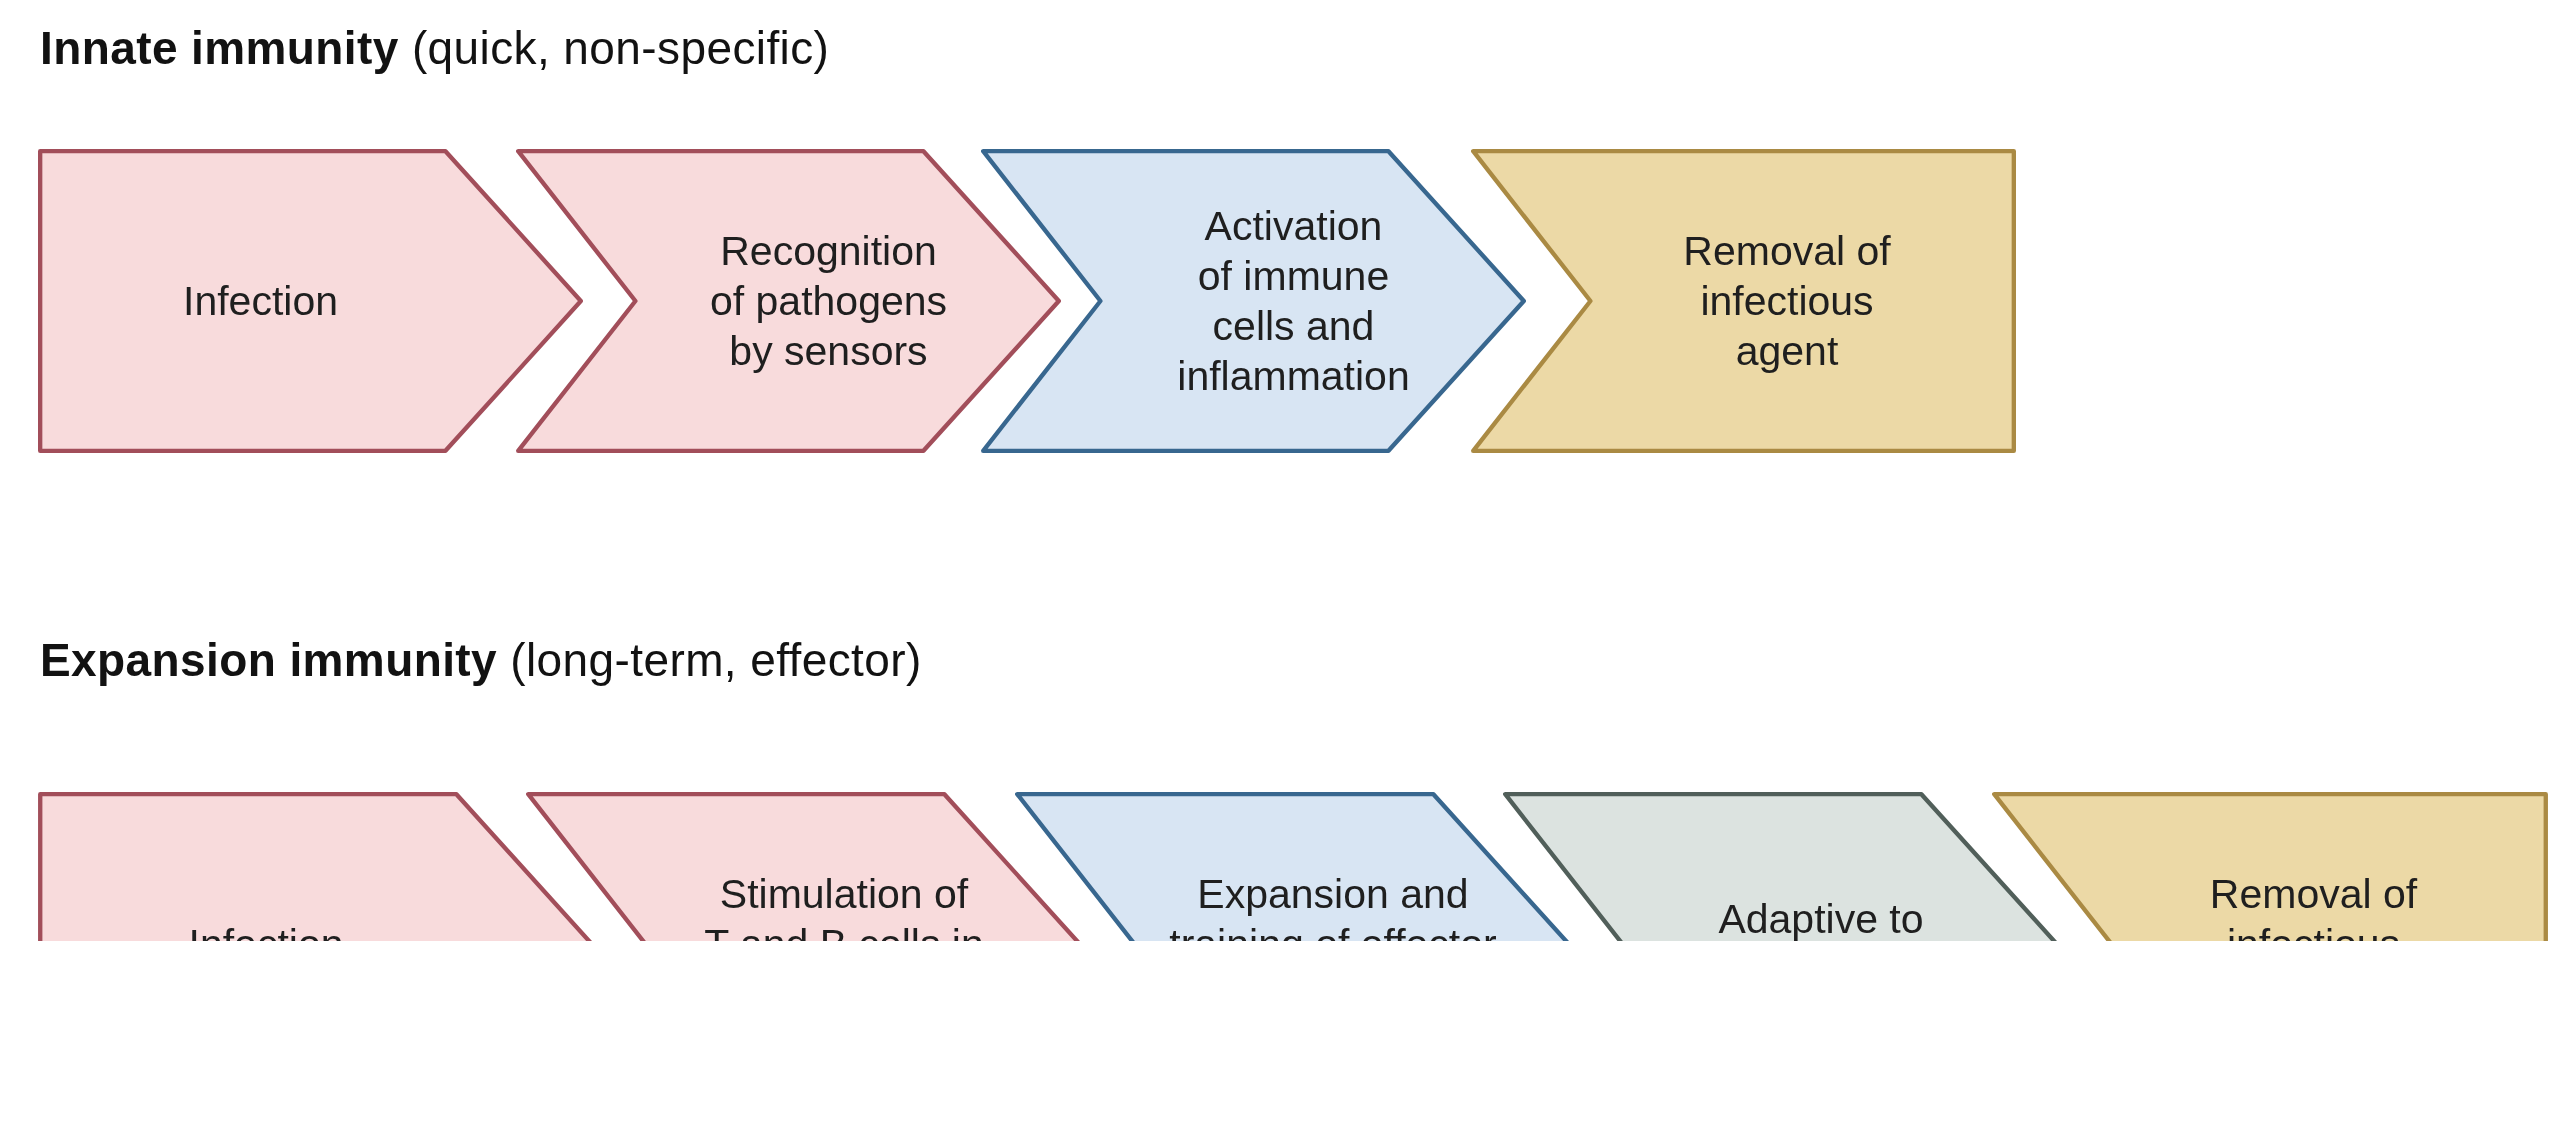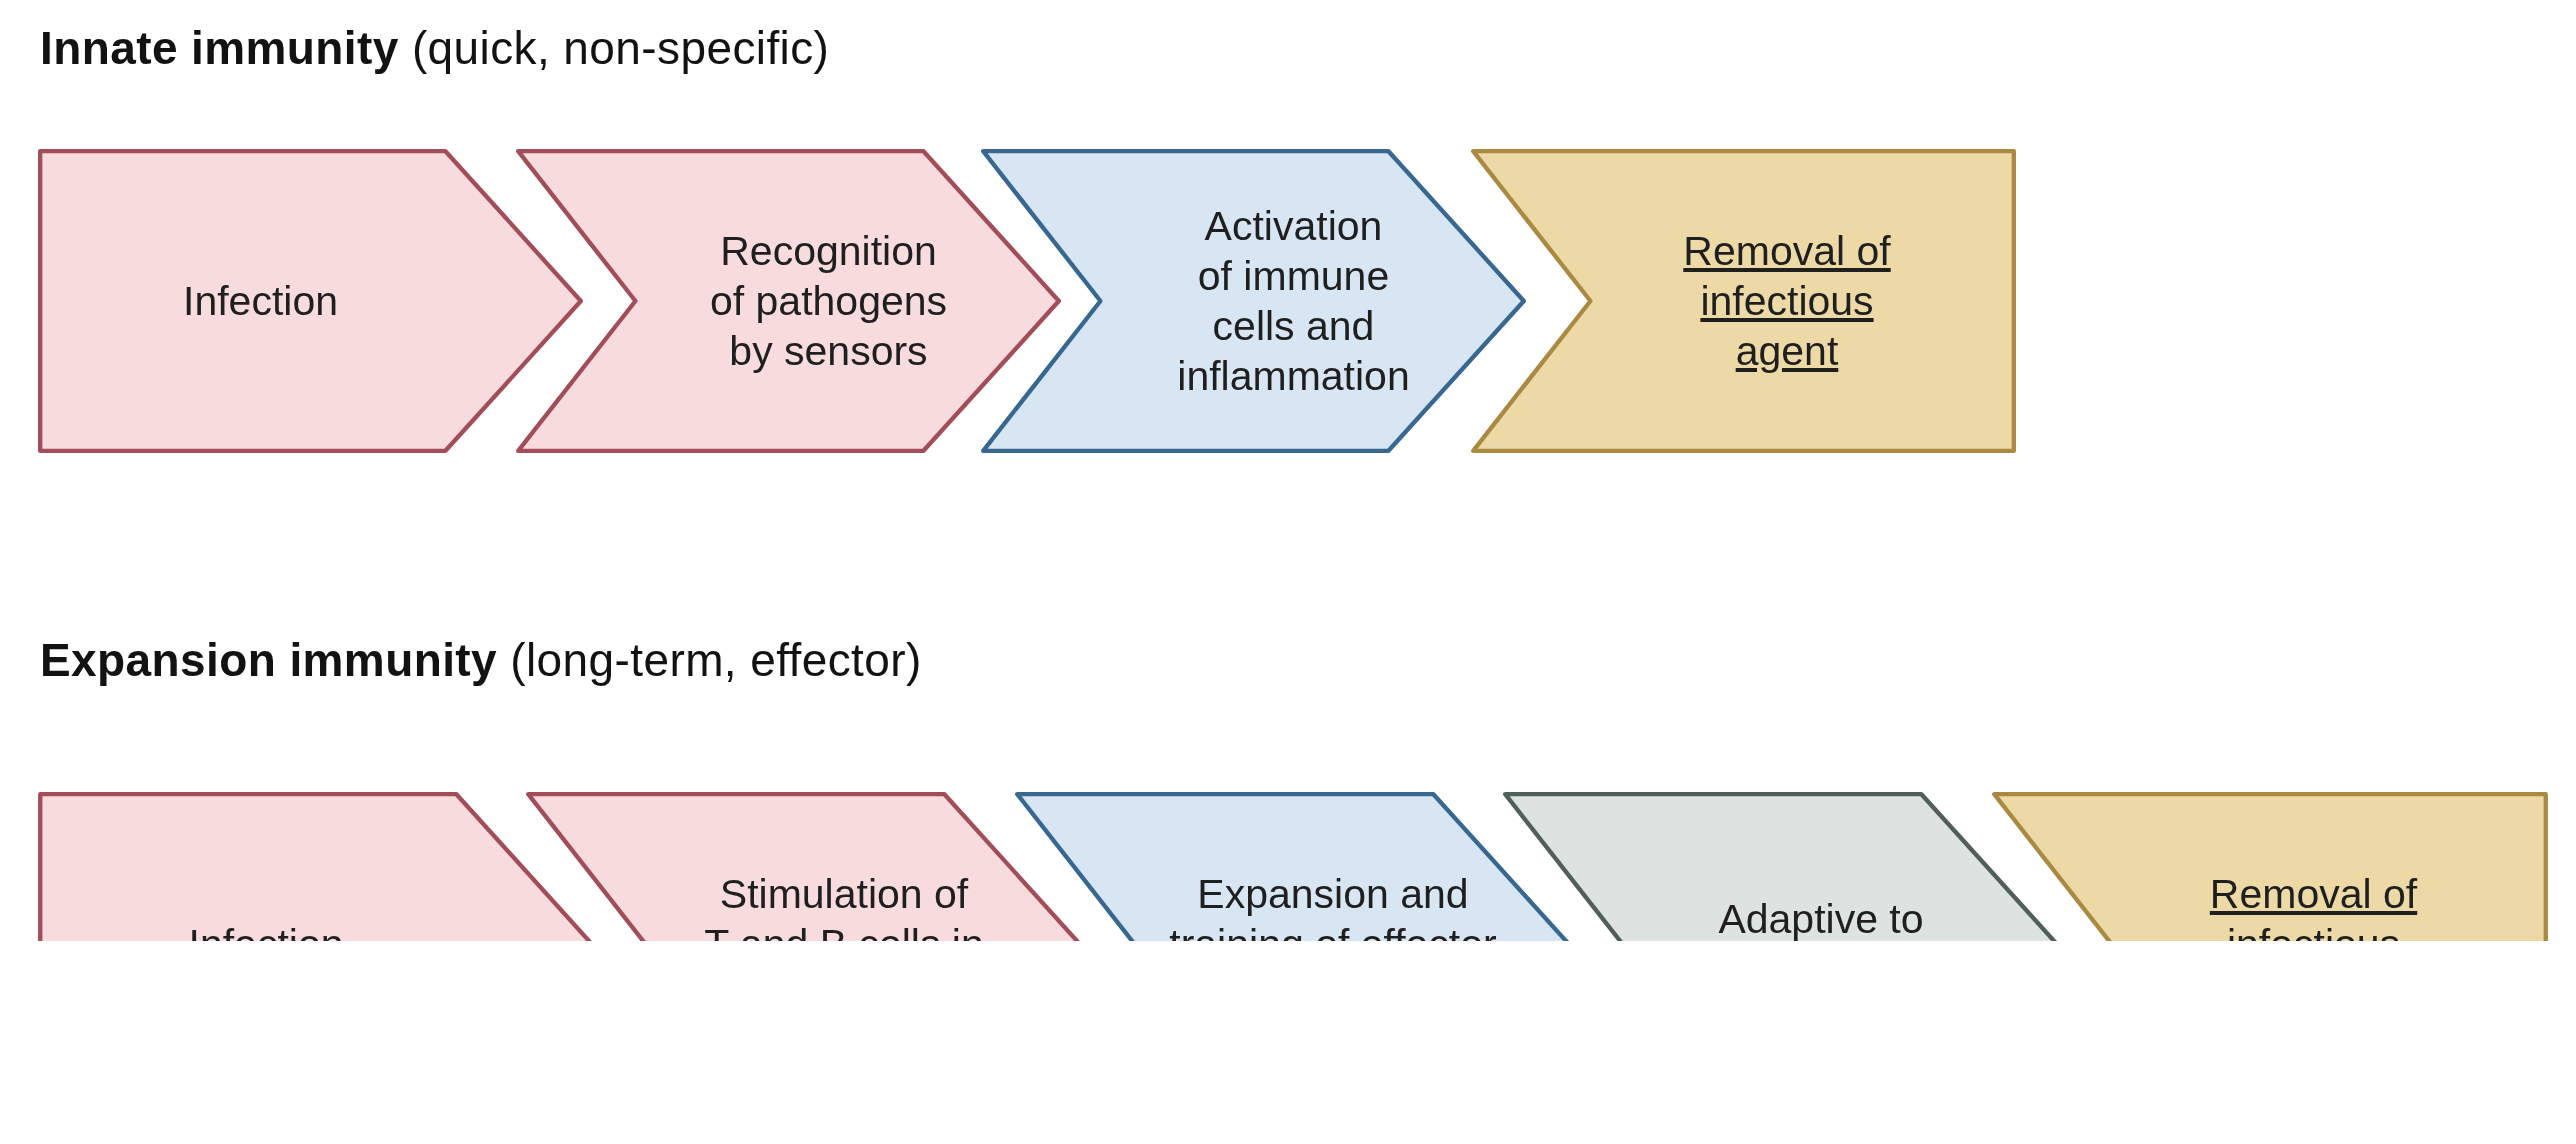--- a/index.html
+++ b/index.html
@@ -58,21 +58,21 @@
     text-align: center;
     font-size: 41px;
     line-height: 1.22;
     color: #1f1f1f;
     white-space: pre-line;
     box-sizing: border-box;
     pointer-events: none;
   }
   .chev.shape-start .chev-label { padding-left: 16px;  padding-right: 116px; }
   .chev.shape-mid   .chev-label { padding-left: 134px; padding-right: 54px;  }
-  .chev.shape-end   .chev-label { padding-left: 134px; padding-right: 47px; text-decoration: underline;  }
+  .chev.shape-end   .chev-label { padding-left: 134px; padding-right: 47px;  }
 </style>
 </head>
 <body>
 
 <div id="canvas">
 
   <div class="diagram-title" id="innate-title">
     <span class="bold">Innate immunity</span><span class="rest"> (quick, non-specific)</span>
   </div>
 

